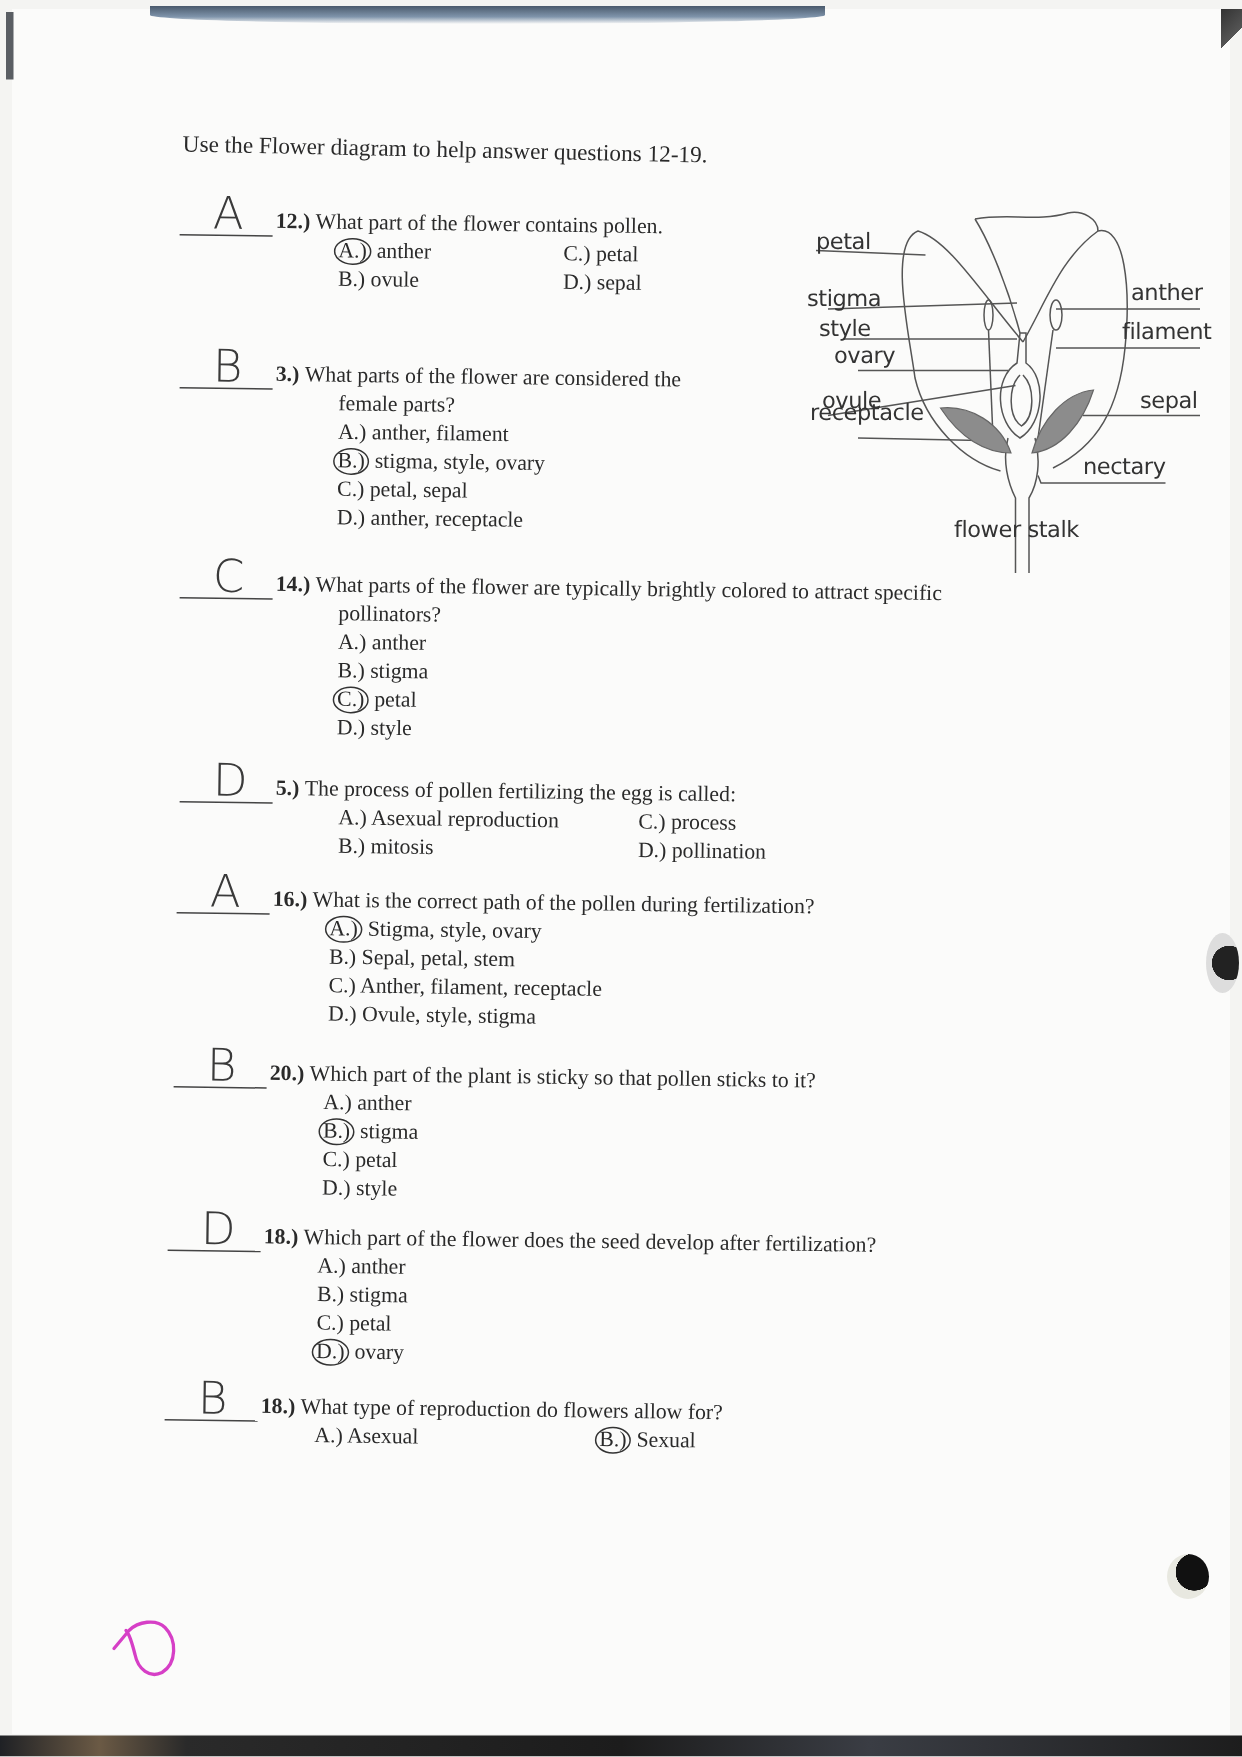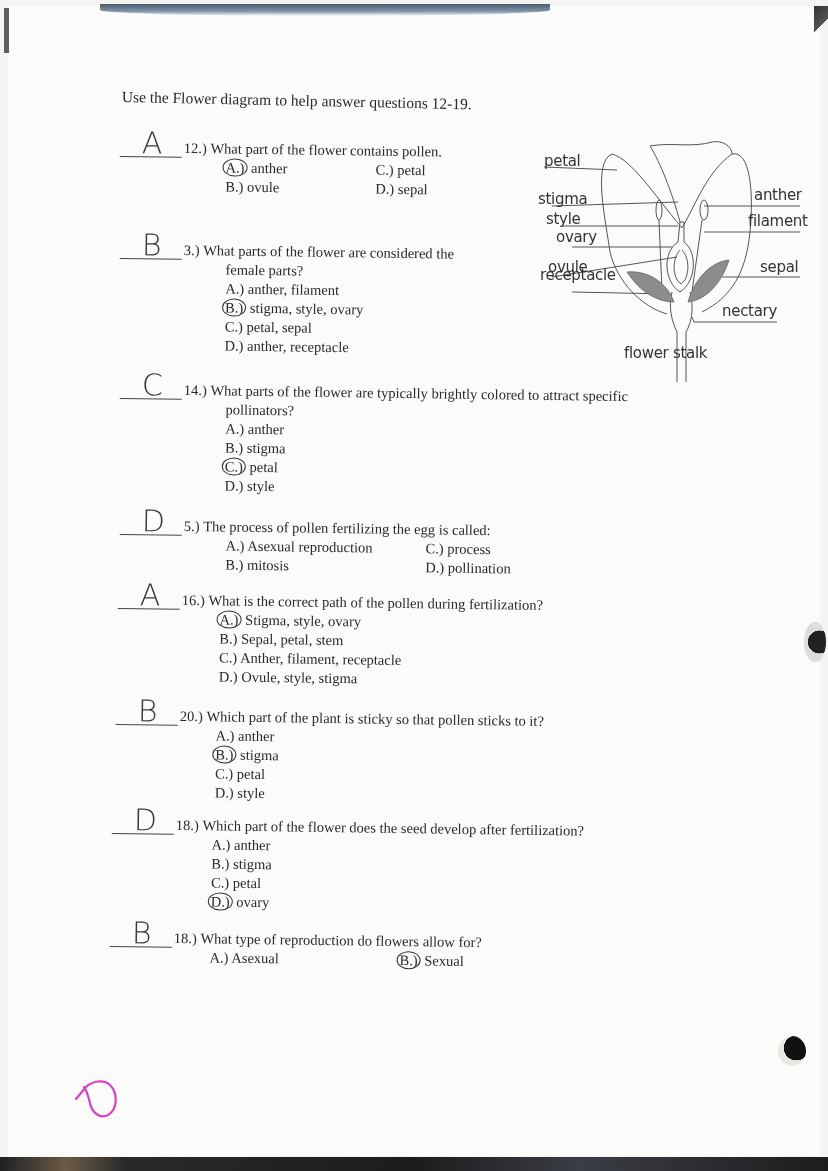--- a/index.html
+++ b/index.html
@@ -49,21 +49,21 @@
   .q .line { display: flex; align-items: flex-end; }
   .q .blank {
     display: inline-block; width: 62px; border-bottom: 1px solid #444;
     position: relative; height: 18px; margin-right: 2px;
   }
   .q .answer {
     position: absolute; left: 22px; bottom: -2px;
     font-family: "DejaVu Sans", sans-serif; font-size: 30px; font-weight: 300;
     color: #3a3a3a; line-height: 1;
   }
-  .q .num { white-space: nowrap; }
+  .q .num { white-space: nowrap; font-weight: bold; }
   .q .opts { margin-left: 106px; }
   .q .opts.two-col { display: grid; grid-template-columns: 150px 150px; }
   .opt { position: relative; white-space: nowrap; }
   .opt.circled .letter {
     border: 1.3px solid #333; border-radius: 50%; padding: 0 2px; margin-left: -3px;
   }
   .score {
     position: absolute; left: 72px; top: 1075px;
   }
 
@@ -124,21 +124,21 @@
   <span class="lbl" style="left:12px;top:22px">petal</span>
   <span class="lbl" style="left:6px;top:60px">stigma</span>
   <span class="lbl" style="left:14px;top:80px">style</span>
   <span class="lbl" style="left:24px;top:98px">ovary</span>
   <span class="lbl" style="left:16px;top:128px">ovule</span>
   <span class="lbl" style="left:8px;top:136px">receptacle</span>
   <span class="lbl" style="left:222px;top:56px">anther</span>
   <span class="lbl" style="left:216px;top:82px">filament</span>
   <span class="lbl" style="left:228px;top:128px">sepal</span>
   <span class="lbl" style="left:190px;top:172px">nectary</span>
-  <span class="lbl" style="left:92px;top:214px">flower stalk</span>
+  <span class="lbl" style="left:104px;top:214px">flower stalk</span>
 </div>
 
 <div class="q" style="left:120px;top:138px">
   <div class="line">
     <span class="blank">
         <span class="answer">A</span>
       </span>
     <span class="num">12.)</span>&nbsp;<span>What part of the flower contains pollen.</span>
   </div>
   <div class="opts two-col">

